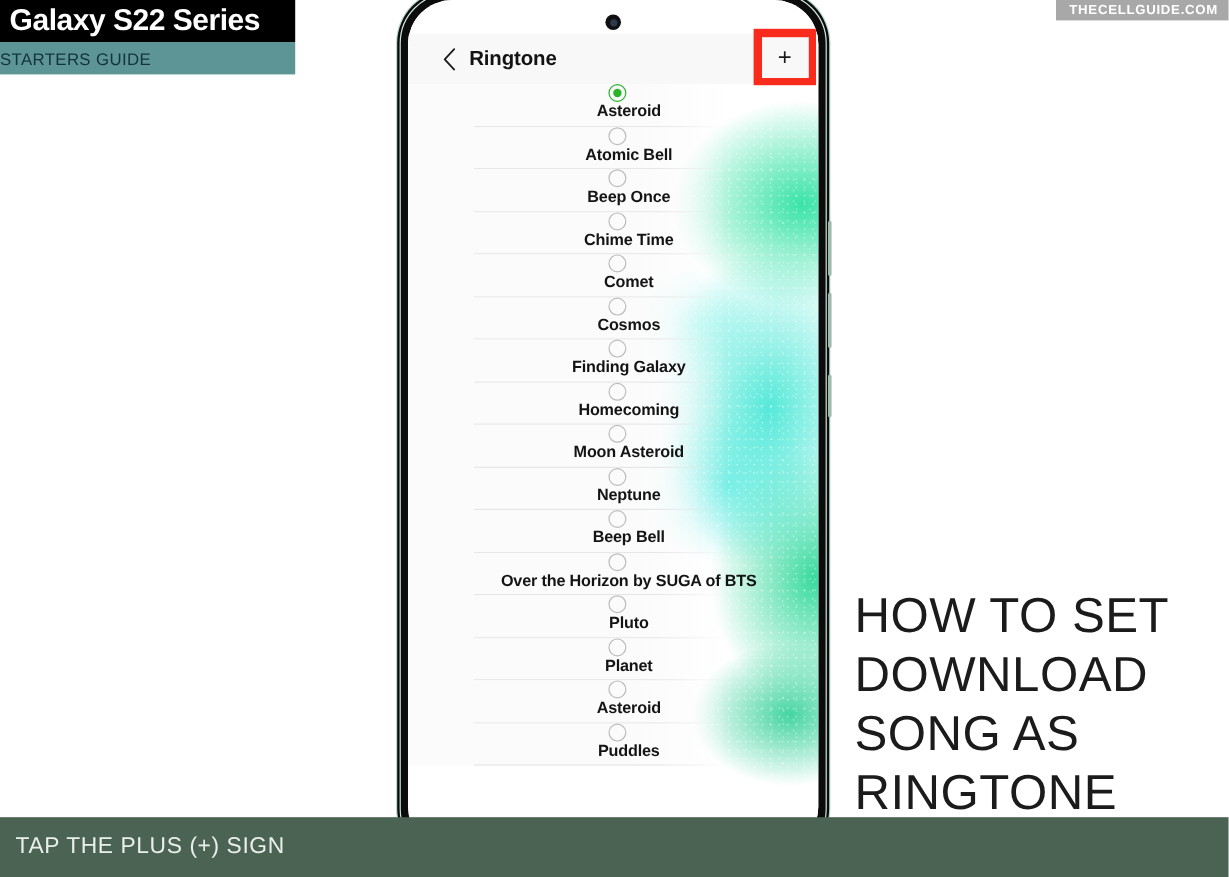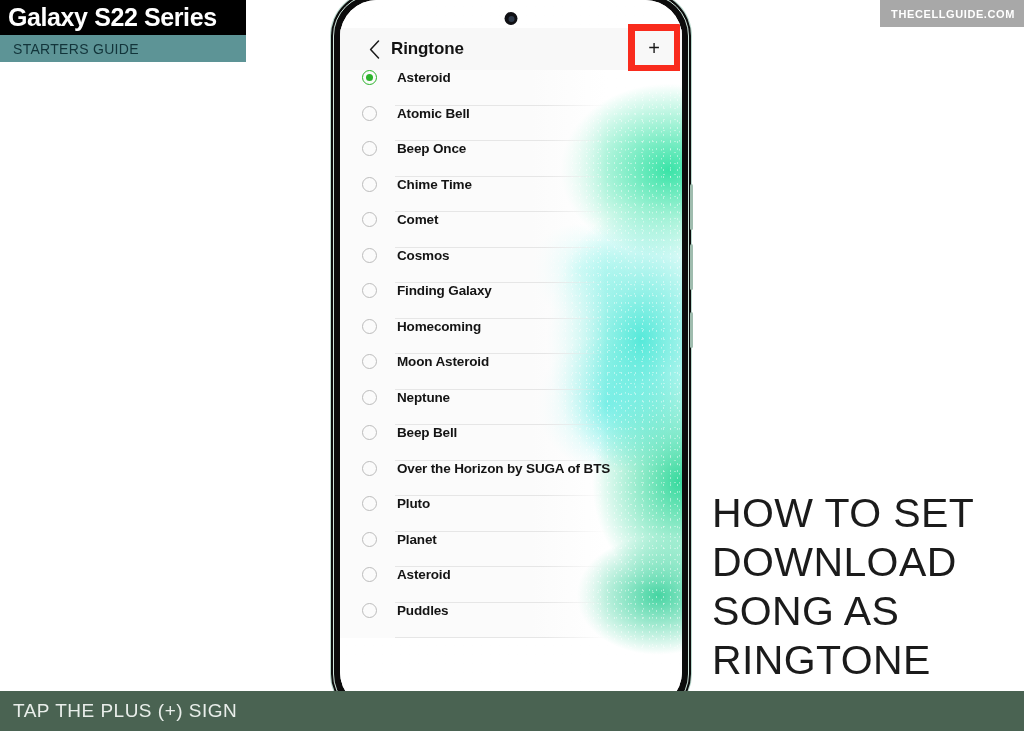--- a/index.html
+++ b/index.html
@@ -43,29 +43,28 @@
     left: 0; top: 35px;
     width: 246px; height: 27px;
     background: #5d9496;
     display: flex;
     align-items: center;
   }
   .brand-teal-text {
     color: #12343a;
     font-size: 14px;
     letter-spacing: 0.3px;
-    padding-left: 13px;
     white-space: nowrap;
   }
 
   
   .watermark {
     position: absolute;
     right: 0; top: 0;
-    height: 27px;
+    height: 17px;
     background: #a8a8a8;
     display: flex;
     align-items: center;
     padding: 0 9px 0 11px;
   }
   .watermark-text {
     color: #ffffff;
     font-size: 11px;
     font-weight: bold;
     letter-spacing: 0.6px;
@@ -85,21 +84,21 @@
     line-height: 49px;
     font-weight: 300;
     letter-spacing: 0.4px;
     white-space: nowrap;
   }
 
   
   .caption-bar {
     position: absolute;
     left: 0; bottom: 0;
-    width: 1024px; height: 40px;
+    width: 1024px; height: 50px;
     background: #4a6352;
     display: flex;
     align-items: center;
     z-index: 30;
   }
   .caption-text {
     color: #e9eeea;
     font-size: 19px;
     font-weight: 300;
     letter-spacing: 0.5px;
@@ -227,26 +226,27 @@
     position: absolute;
     left: 0; top: 70px;
     width: 100%;
     bottom: 0;
     z-index: 8;
   }
   .rt-row {
     position: relative;
     height: 35.5px;
     display: flex;
-    align-items: flex-start;
-    padding-left: 22px;
+    align-items: center;
+    padding-left: 6px;
     background: linear-gradient(to right,
         rgba(251,251,251,1) 0%,
         rgba(251,251,251,1) 56%,
         rgba(251,251,251,0.0) 78%);
+    flex-direction: column;
   }
   .rt-radio {
     width: 15px; height: 15px;
     border-radius: 50%;
     border: 1.4px solid #bcbcbc;
     flex: 0 0 auto;
     background: transparent;
   }
   .rt-row.selected .rt-radio {
     border-color: #2bb32b;

